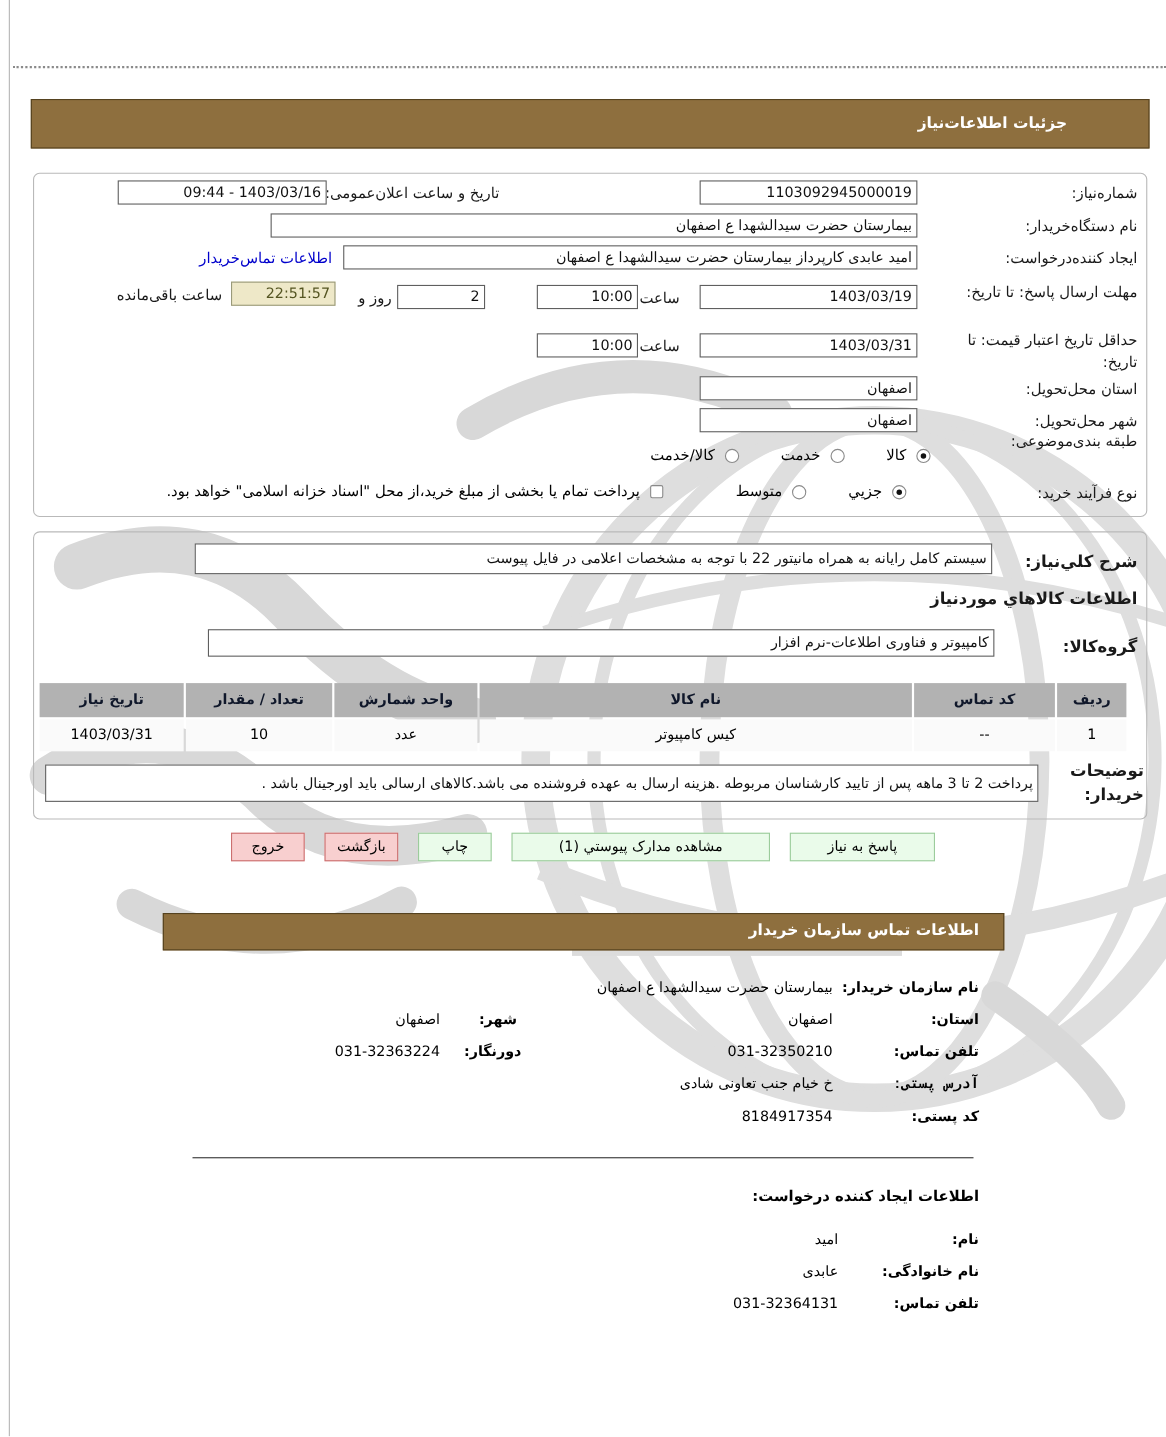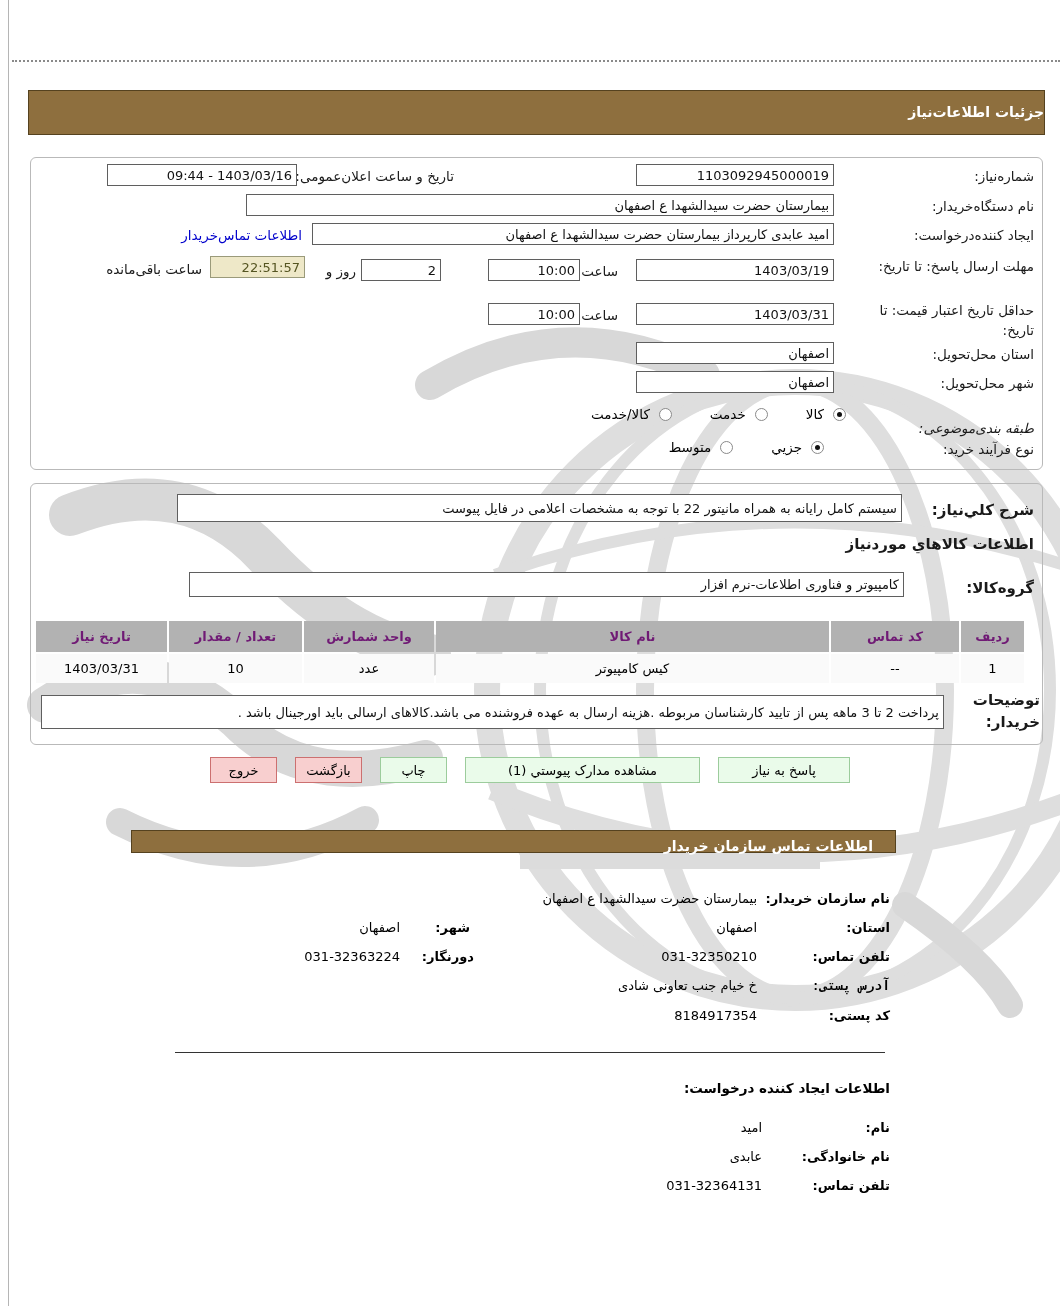--- a/index.html
+++ b/index.html
@@ -8,22 +8,22 @@
   #canvas { position:relative; width:1060px; height:1306px; background:#fff; overflow:hidden; direction:rtl; }
   .layer { position:absolute; inset:0; z-index:1; }
   #wm { position:absolute; inset:0; z-index:0; }
 
   .vline { position:absolute; left:8px; top:0; width:1px; height:1306px; background:#b5b5b5; }
   .dotline { position:absolute; top:60px; left:12px; width:1048px; border-top:2px dotted #8a8a8a; }
 
   .brownbar { position:absolute; background:#8e6f3e; border:1px solid #55421f; color:#fff; }
   .brownbar .t { display:block; font-size:14px; font-weight:bold; }
   #bar1 { left:28px; top:90px; width:1017px; height:45px; }
-  #bar1 .t { line-height:43px; }
-  #bar2 { left:131px; top:830px; width:765px; height:23px;padding-left:28px; }
+  #bar1 .t { line-height:43px; padding-right:74px; }
+  #bar2 { left:148px; top:830px; width:765px; height:34px;padding-left:28px; }
   #bar2 .t { line-height:31px; padding-right:22px; }
 
   .gbox { position:absolute; border:1px solid #b9b9b9; border-radius:6px; background:transparent; }
   #box1 { left:30px; top:157px; width:1013px; height:313px; }
   #box2 { left:30px; top:483px; width:1013px; height:262px; }
 
   .lbl { position:absolute; font-size:13.5px; color:#1a1a1a; text-align:right; line-height:1.45; }
   .blbl { font-weight:bold; }
   .field { position:absolute; height:22px; border:1px solid #5f5f5f; background:#fff; font-size:13px;
            display:flex; align-items:center; padding:0 4px; color:#111; overflow:hidden; white-space:nowrap; }
@@ -31,21 +31,21 @@
   .countbox { background:#eee8c8; border:1px solid #9a9a7a; color:#555522; justify-content:center; }
   .link { color:#0000cc; font-size:13.5px; cursor:pointer; }
 
   .radio { width:13px; height:13px; border:1px solid #8a8a8a; border-radius:50%; background:#fff; display:inline-block; position:relative; flex:none; }
   .radio.sel::after { content:""; position:absolute; left:3px; top:3px; width:5px; height:5px; border-radius:50%; background:#111; }
   .checkbox { width:12px; height:12px; border:1px solid #8a8a8a; border-radius:2px; background:#fff; display:inline-block; flex:none; }
   .optrow { position:absolute; display:flex; align-items:center; direction:rtl; font-size:13.5px; }
   .optrow .pair { display:flex; align-items:center; gap:9px; margin-left:38px; }
 
   .tbl { position:absolute; right:16px; top:135px; width:992px; border-collapse:separate; border-spacing:2px; font-size:13px; }
-  .tbl th { background:#b2b2b2; color:#701a75; font-weight:bold; height:31px; padding:0 6px;margin-left:40px; }
+  .tbl th { background:#b2b2b2; color:#0f172a; font-weight:bold; height:31px; padding:0 6px;margin-left:40px; }
   .tbl td { background:#fafafa; height:29px; text-align:center; padding:0 6px; }
 
   .btn { position:absolute; top:757px; height:26px; font-size:13px; display:flex; align-items:center; justify-content:center; cursor:pointer; }
   .btn.green { background:#eafbea; border:1px solid #9ccc9c; }
   .btn.pink { background:#f8cfcf; border:1px solid #cc7070; }
 
   .crow { position:absolute; width:715px; left:175px; font-size:13px; }
   .crow .slot { position:absolute; white-space:nowrap; }
   .hr { position:absolute; left:175px; top:1052px; width:710px; border-top:1px solid #333; }
   .ltr { direction:ltr; unicode-bidi:isolate; }
@@ -108,21 +108,21 @@
       <div class="field num" style="right:208px; top:145px; width:198px;">1403/03/31</div>
       <div class="lbl" style="right:424px; top:148px;">ساعت</div>
       <div class="field num" style="right:462px; top:145px; width:92px;">10:00</div>
 
       <div class="lbl" style="right:8px; top:187px;">استان محل‌تحویل:</div>
       <div class="field" style="right:208px; top:184px; width:198px;">اصفهان</div>
 
       <div class="lbl" style="right:8px; top:216px;">شهر محل‌تحویل:</div>
       <div class="field" style="right:208px; top:213px; width:198px;">اصفهان</div>
 
-      <div class="lbl" style="right:8px; top:261px;font-style:italic;">طبقه بندی‌موضوعی:</div>
+      <div class="lbl" style="right:8px; top:234px;">طبقه بندی‌موضوعی:</div>
       <div class="optrow" style="right:196px; top:248px;">
         <span class="pair">
           <span class="radio sel"></span>
           <span>کالا</span>
         </span>
         <span class="pair">
           <span class="radio"></span>
           <span>خدمت</span>
         </span>
         <span class="pair">
@@ -133,20 +133,24 @@
 
       <div class="lbl" style="right:8px; top:282px;">نوع فرآیند خرید:</div>
       <div class="optrow" style="right:218px; top:281px;">
         <span class="pair">
           <span class="radio sel"></span>
           <span>جزیي</span>
         </span>
         <span class="pair">
           <span class="radio"></span>
           <span>متوسط</span>
+        </span>
+        <span class="pair" style="margin-right:28px;">
+          <span class="checkbox"></span>
+          <span>پرداخت تمام یا بخشی از مبلغ خرید،از محل "اسناد خزانه اسلامی" خواهد بود.</span>
         </span>
       </div>
     </div>
 
     <div id="box2" class="gbox">
 
       <div class="lbl blbl" style="right:8px; top:16px; font-size:15px;">شرح کلي‌نیاز:</div>
       <div class="field" style="right:140px; top:10px; width:725px; height:28px;">سیستم کامل رایانه به همراه مانیتور 22 با توجه به مشخصات اعلامی در فایل پیوست</div>
 
       <div class="lbl blbl" style="right:8px; top:50px; font-size:15px;">اطلاعات کالاهاي موردنیاز</div>

